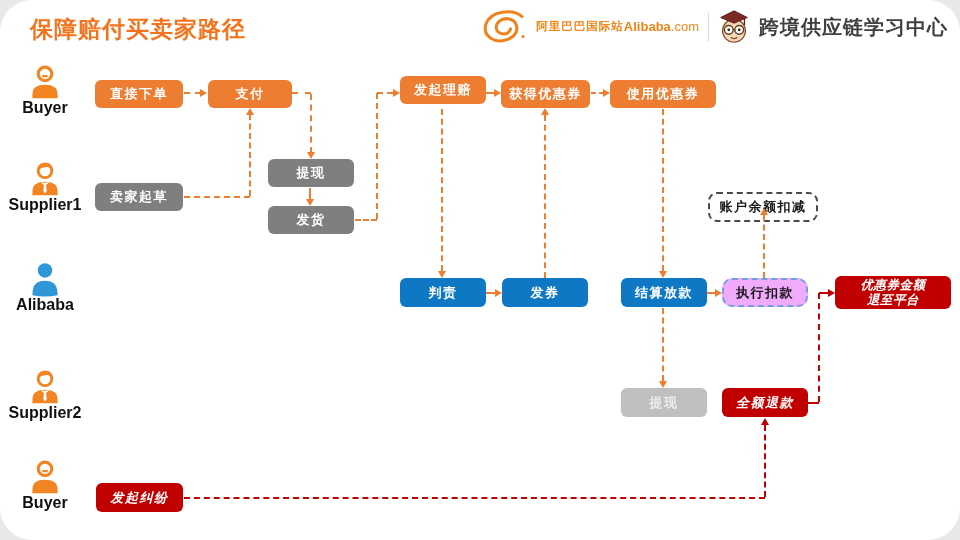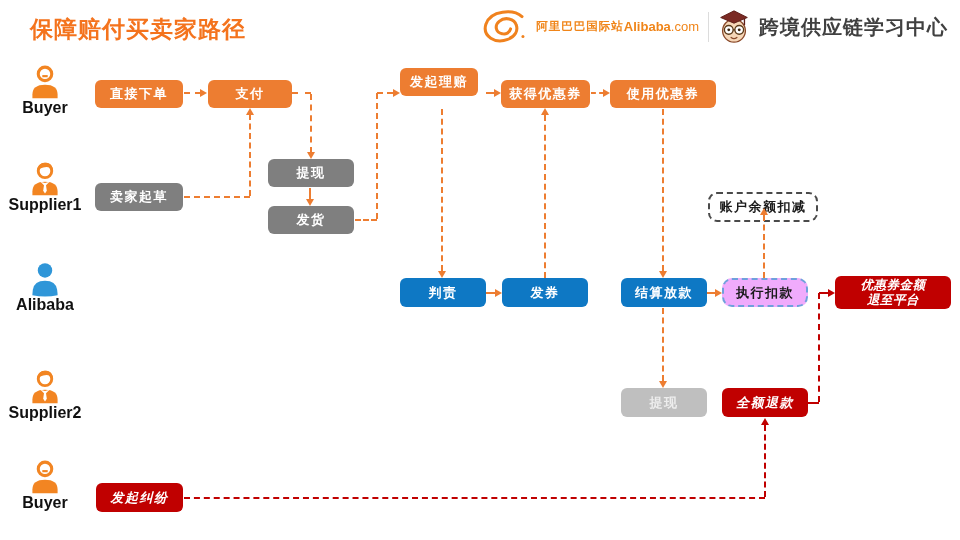--- a/index.html
+++ b/index.html
@@ -1,18 +1,18 @@
 <!DOCTYPE html>
 <html><head>
 <meta charset="utf-8">
 <style>
   html,body { margin:0; padding:0; background:#e8e8e8; }
   .slide {
     position:relative; width:960px; height:540px; background:#ffffff;
-    font-family:"Liberation Sans","DejaVu Sans",sans-serif; overflow:hidden;
+    font-family:"Liberation Sans","DejaVu Sans",sans-serif; overflow:hidden;border-radius:32px;
   }
   .title {
     position:absolute; left:30px; top:14px;
     font-size:23px; font-weight:bold; color:#F4731D; letter-spacing:1px;
   }
   
   .brand { position:absolute; right:12px; top:8px; display:flex; align-items:center; gap:9px; }
   .brand-text { display:flex; flex-direction:row; line-height:1.15; }
   .brand-cn { font-size:11.5px; font-weight:bold; color:#F08519; letter-spacing:1px; }
   .brand-en { font-size:13px; color:#F08519; }
@@ -110,21 +110,21 @@
 
   <svg class="lane-icon" style="top:459px" viewBox="0 0 40 40">
     <circle cx="20" cy="11" r="7.5" fill="none" stroke="#F28522" stroke-width="3.4"></circle>
     <line x1="17" y1="13.5" x2="23" y2="13.5" stroke="#F28522" stroke-width="2.4"></line>
     <path d="M6 38 L6 34 Q6 23 20 23 Q34 23 34 34 L34 38 Z" fill="#F28522"></path>
   </svg>
   <div class="lane-label" style="top:494px">Buyer</div>
 
   <div class="node orange" style="left:95px;top:80px;width:88px;height:28px">直接下单</div>
   <div class="node orange" style="left:208px;top:80px;width:84px;height:28px">支付</div>
-  <div class="node orange" style="left:400px;top:68px;width:78px;height:28px">发起理赔</div>
+  <div class="node orange" style="left:400px;top:76px;width:86px;height:28px">发起理赔</div>
   <div class="node orange" style="left:501px;top:80px;width:89px;height:28px">获得优惠券</div>
   <div class="node orange" style="left:610px;top:80px;width:106px;height:28px">使用优惠券</div>
 
   <div class="node gray" style="left:95px;top:183px;width:88px;height:28px">卖家起草</div>
   <div class="node gray" style="left:268px;top:159px;width:86px;height:28px">提现</div>
   <div class="node gray" style="left:268px;top:206px;width:86px;height:28px">发货</div>
 
   <div class="node blue" style="left:400px;top:278px;width:86px;height:29px">判责</div>
   <div class="node blue" style="left:502px;top:278px;width:86px;height:29px">发券</div>
   <div class="node blue" style="left:621px;top:278px;width:86px;height:29px">结算放款</div>

